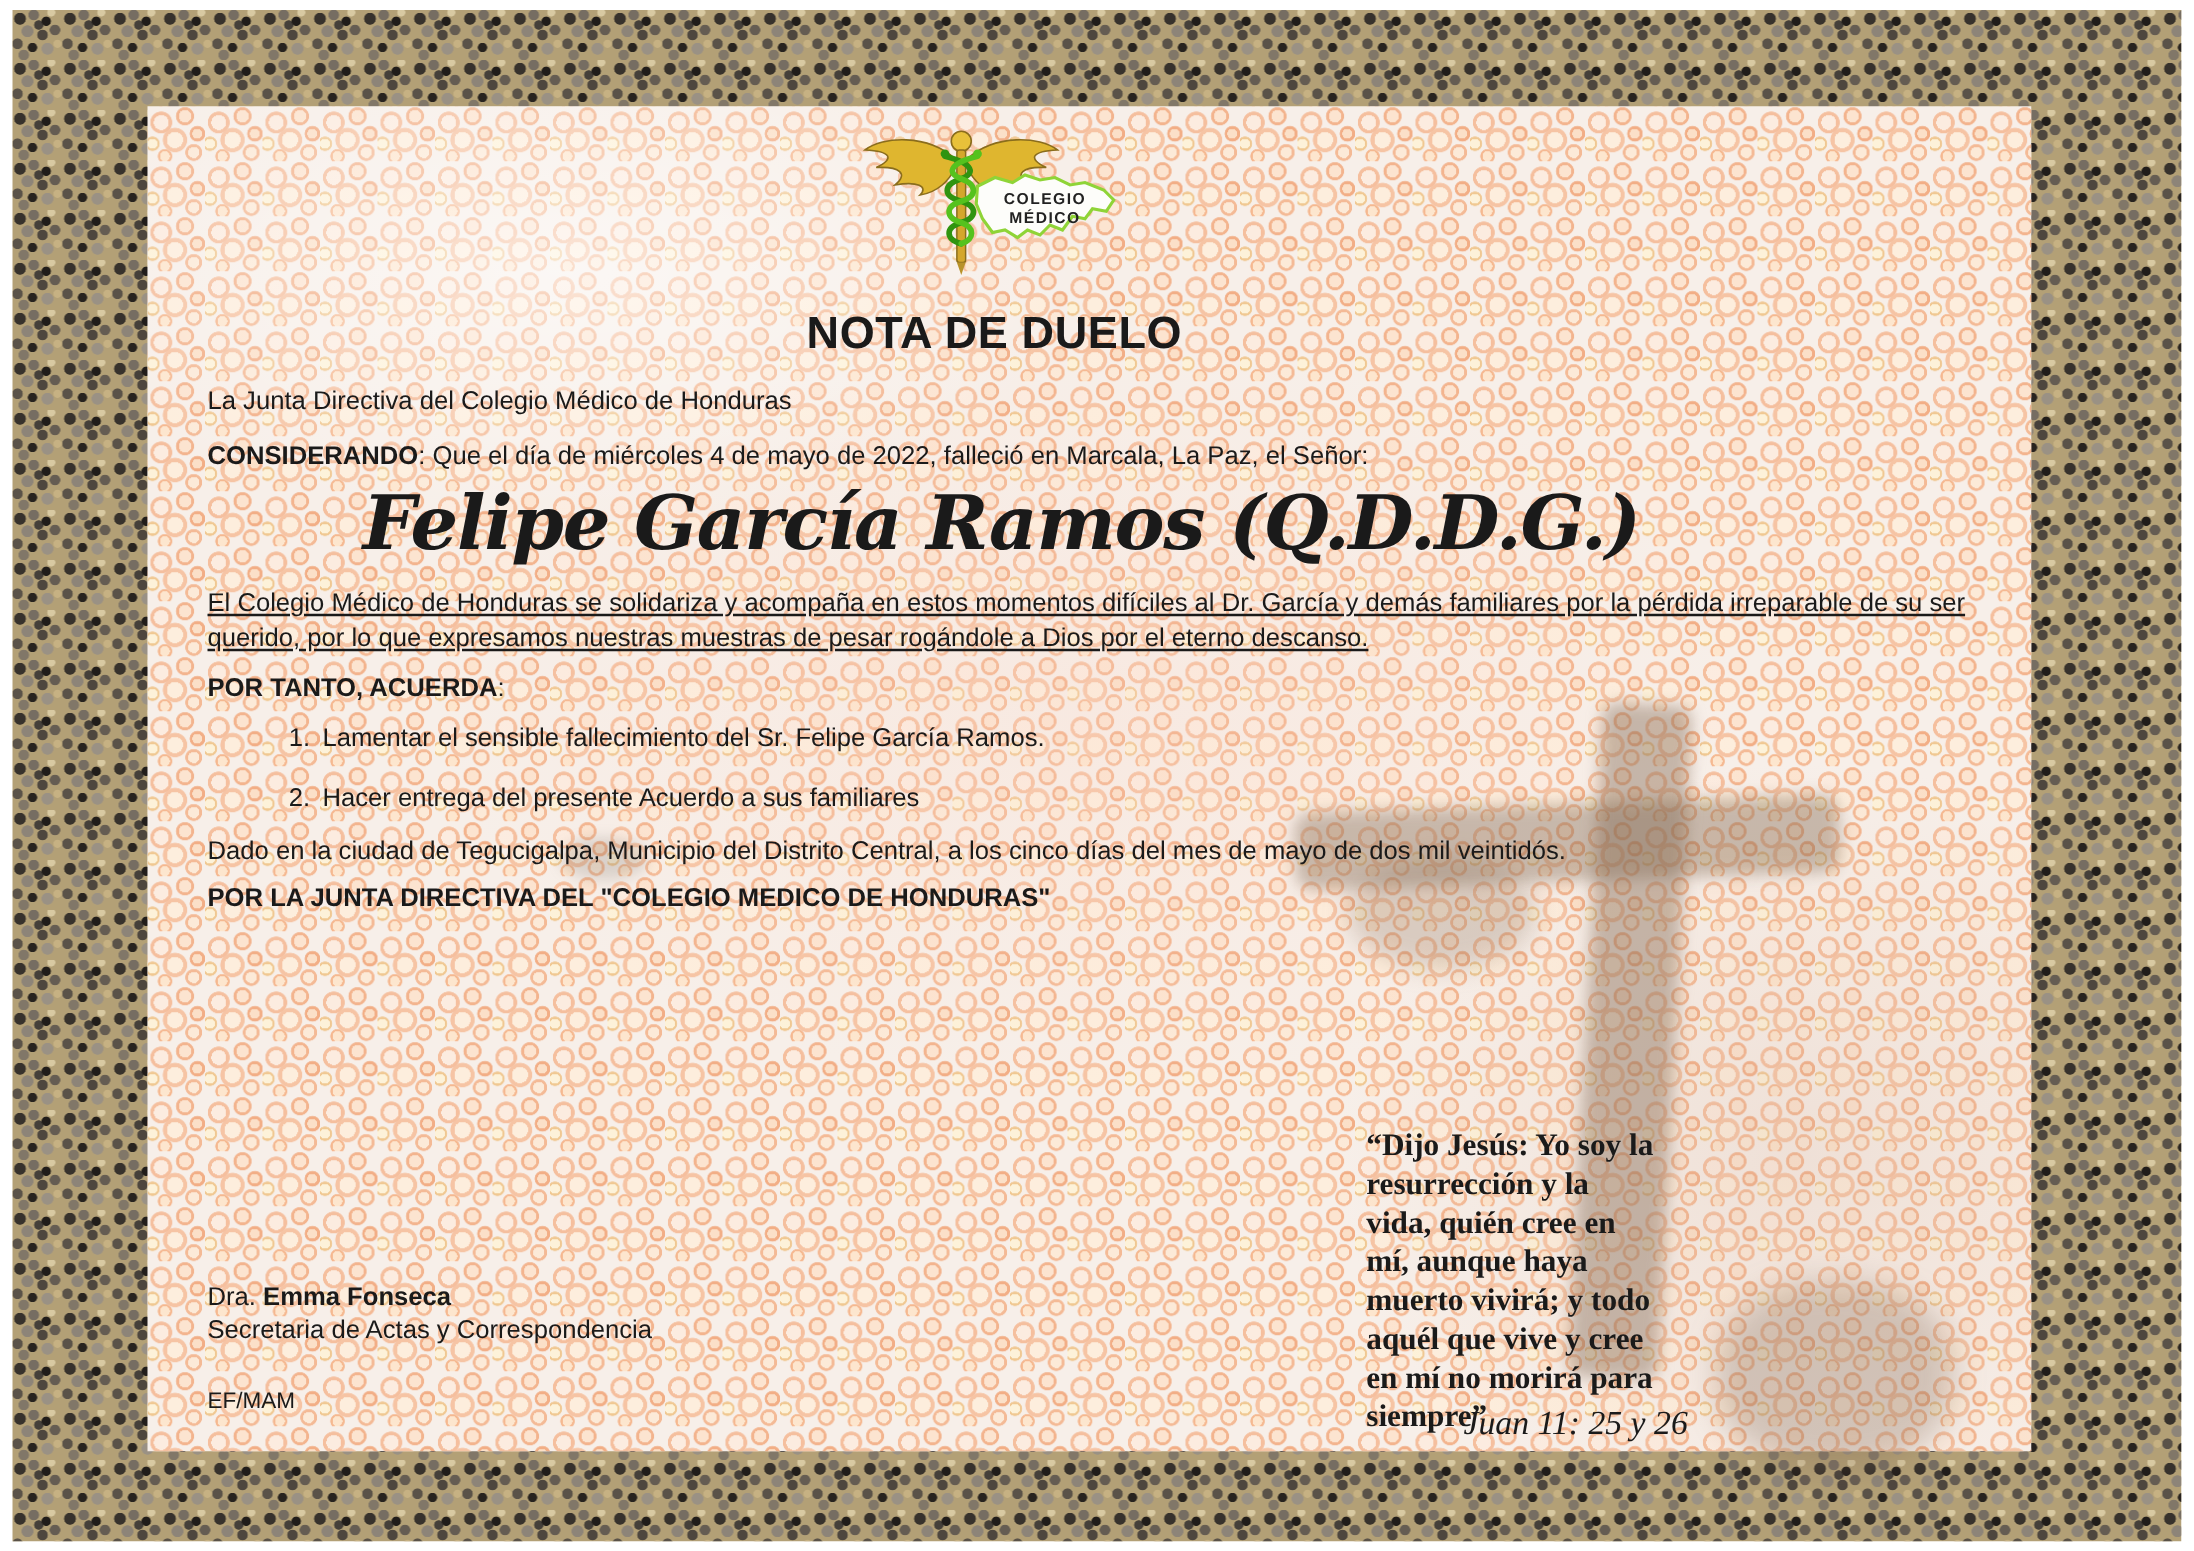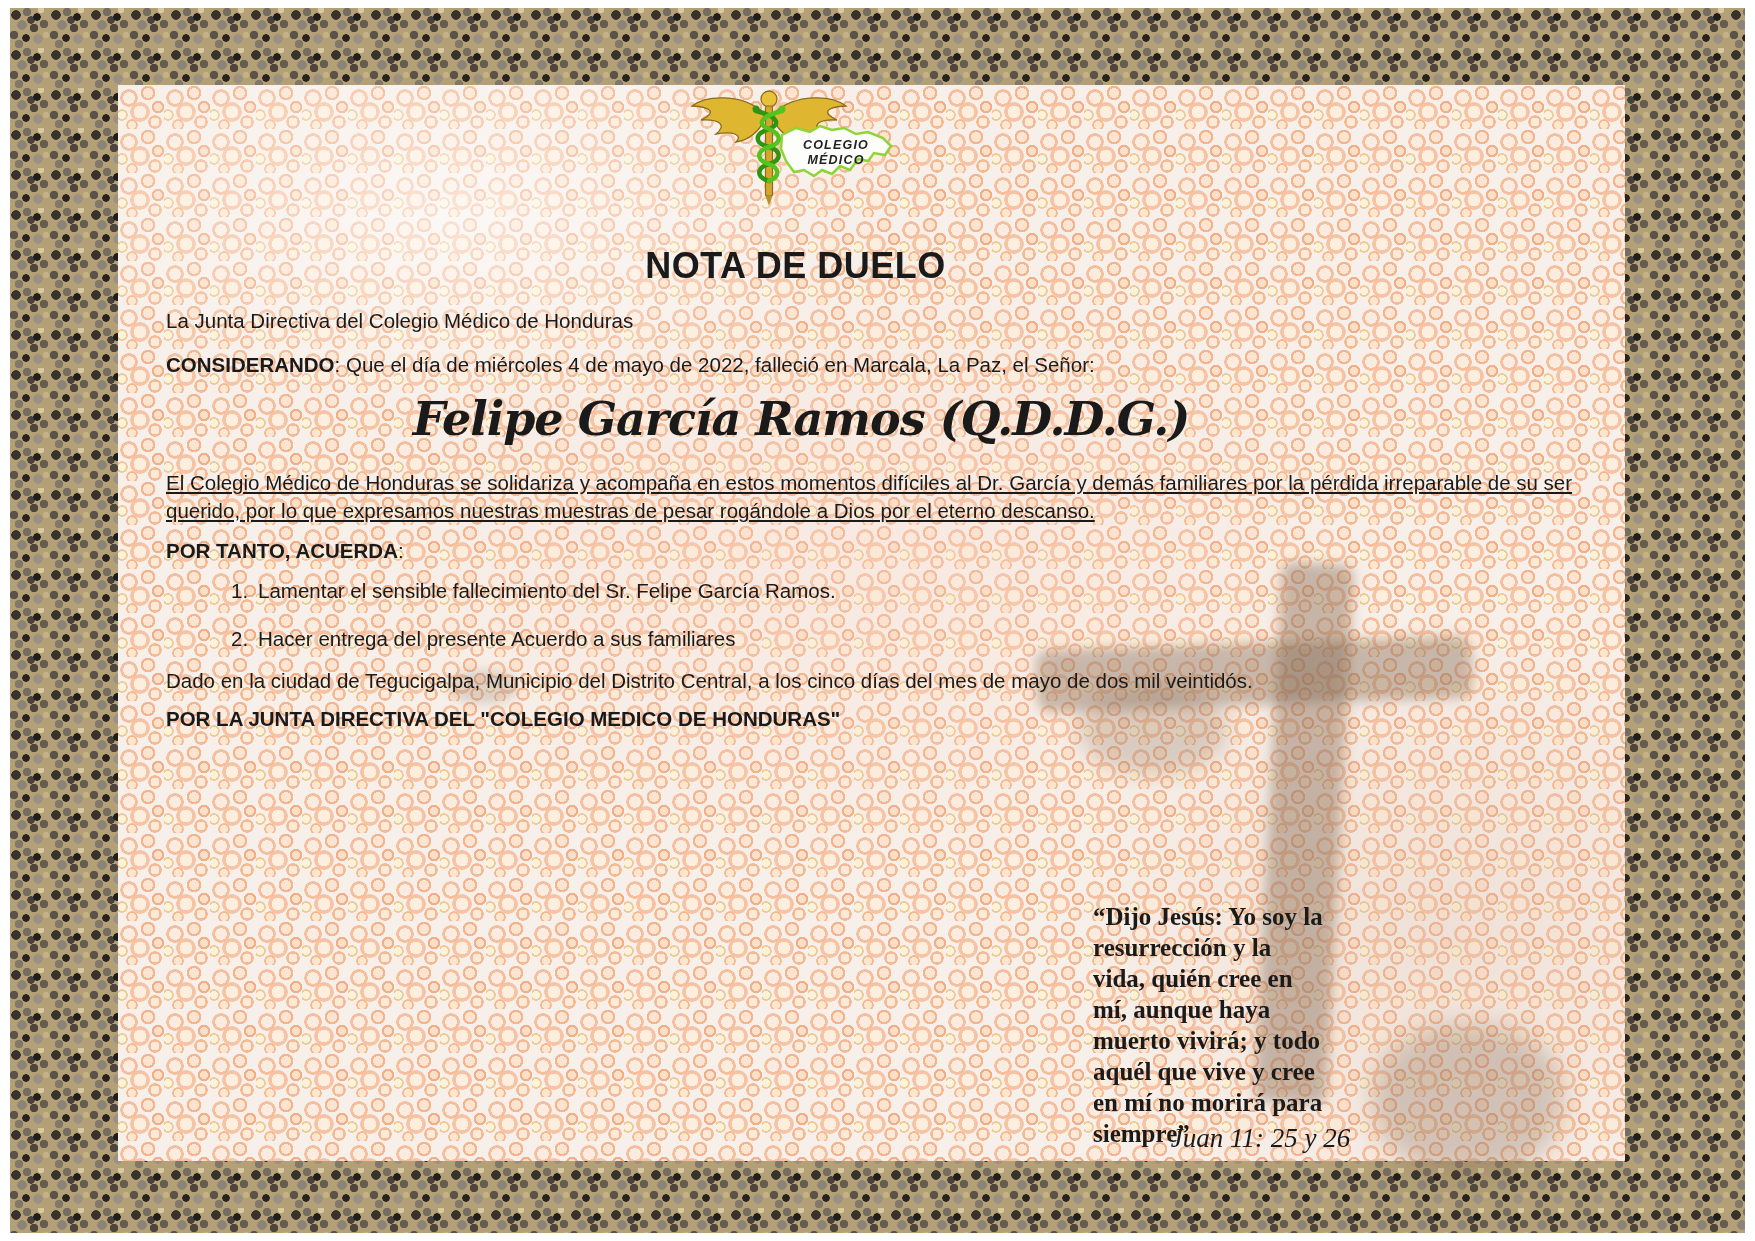--- a/index.html
+++ b/index.html
@@ -75,38 +75,38 @@
   }
   .cross .blob2{
     position:absolute;left:1255px;top:940px;width:190px;height:150px;
     background:rgba(130,104,82,.30);border-radius:45%;filter:blur(12px);
   }
   .cross .blob3{
     position:absolute;left:330px;top:585px;width:70px;height:34px;
     background:rgba(120,110,100,.22);border-radius:50%;filter:blur(5px);
   }
   
-  .logo{position:absolute;left:568px;top:4px;width:212px;height:120px;font-style:italic;}
+  .logo{position:absolute;left:568px;top:18px;width:212px;height:120px;}
   
   .title{
     position:absolute;top:160px;left:0;width:1355px;
     text-align:center;font-size:36px;font-weight:bold;letter-spacing:.5px;
   }
   .content{
     position:absolute;left:48px;top:222px;width:1424px;
     font-size:20.5px;line-height:28px;
   }
   .content p{margin:0;}
   .p-intro{margin-bottom:16px !important;}
   .p-cons1{margin-bottom:0 !important;}
   .name{
     margin:12px 0 22px 0;
     width:1270px;text-align:center;
     font-family:"DejaVu Serif",serif;font-style:italic;font-weight:600;
-    font-size:46px;line-height:56px;letter-spacing:-1px;
+    font-size:60px;line-height:56px;letter-spacing:-1px;
   }
   .p-cons2{margin-bottom:10px !important;}
   .p-solid{margin-bottom:12px !important;text-decoration:underline;}
   .p-portanto{margin-bottom:12px !important;}
   .list{margin:0 0 0 0;}
   .list .row{display:flex;padding-left:65px;margin-bottom:20px;}
   .list .row:last-child{margin-bottom:14px;}
   .list .num{width:27px;flex:0 0 27px;}
   .p-dado{margin-bottom:10px !important;}
   b{font-weight:bold;}
@@ -197,15 +197,20 @@
     <div class="quote">“Dijo Jesús: Yo soy la
 resurrección y la
 vida, quién cree en
 mí, aunque haya
 muerto vivirá; y todo
 aquél que vive y cree
 en mí no morirá para
 siempre”</div>
     <div class="reference">Juan 11: 25 y 26</div>
 
+    <div class="signature">
+      <div><span>Dra. </span><b>Emma Fonseca</b></div>
+      <div>Secretaria de Actas y Correspondencia</div>
+      <div class="initials">EF/MAM</div>
+    </div>
 
   </div>
 </div>
 
 </body></html>

